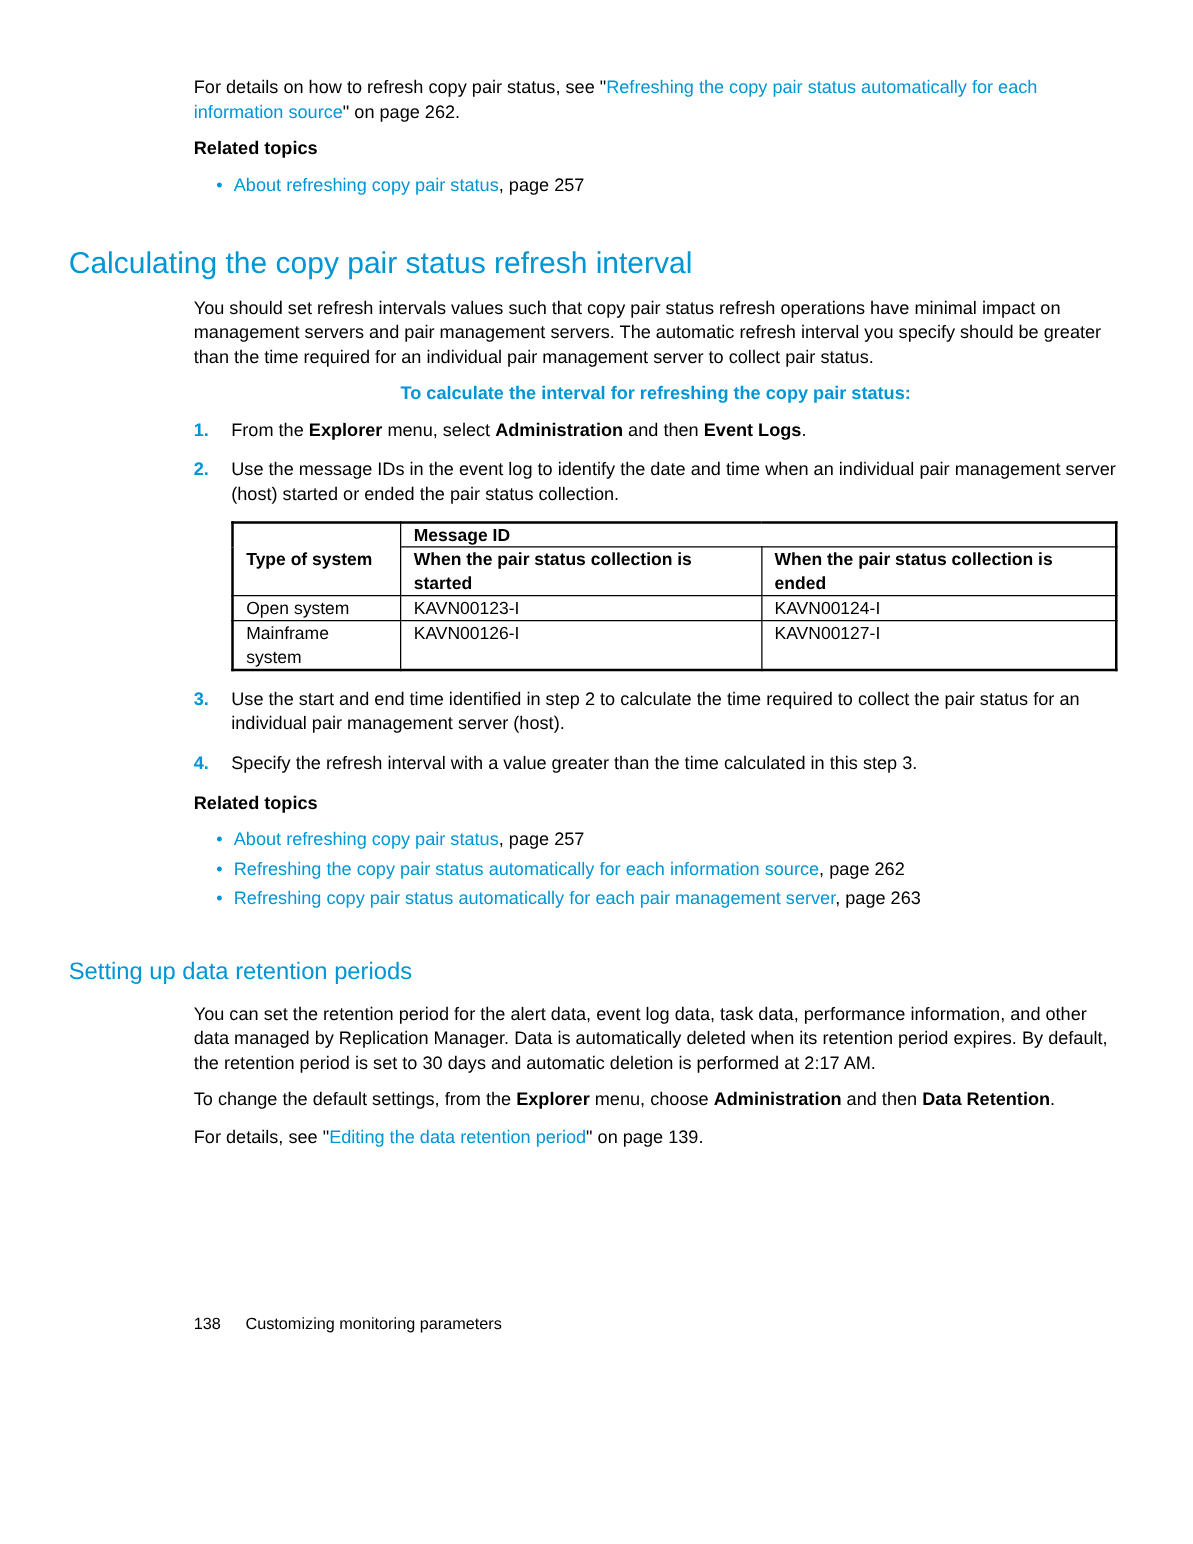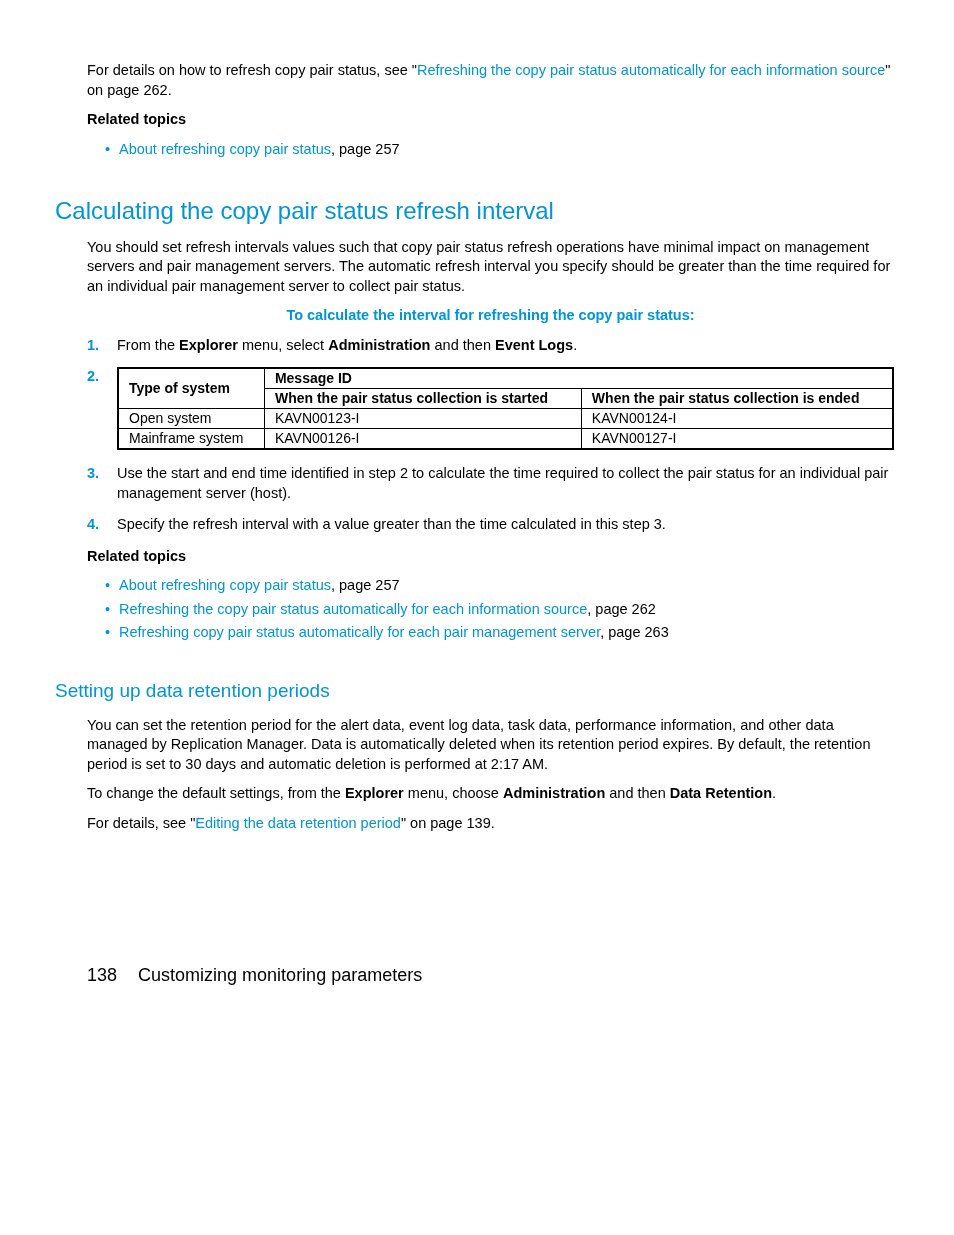--- a/index.html
+++ b/index.html
@@ -5,21 +5,21 @@
   body {
     font-family: Arial, Helvetica, sans-serif;
     font-size: 14.5px;
     color: #000;
     max-width: 954px;
     margin: 0;
     padding: 55px 60px 40px 55px;
     box-sizing: border-box;
     line-height: 1.35;
   }
-  .content { margin-left: 32px; }
+  .content { margin-left: 100px; }
   .h2 {
     font-family: Arial, Helvetica, sans-serif;
     font-weight: 300;
     font-size: 24px;
     color: #0096d6;
     margin: 36px 0 10px 0;
   }
   .h1 {
     font-family: Arial, Helvetica, sans-serif;
     font-weight: 300;
@@ -43,21 +43,21 @@
   }
   table.msg {
     border-collapse: collapse; width: 100%; margin: 10px 0 14px 0;
     border: 2px solid #000;
   }
   table.msg th, table.msg td {
     border: 1px solid #000; padding: 0 10px; text-align: left; vertical-align: top;
     font-size: 14px;
   }
   table.msg th { font-weight: bold; }
-  .footer { margin-top: 130px; font-size: 18px; }
+  .footer { margin-top: 130px; font-size: 13px; }
   .footer .pn { margin-right: 16px; }
 </style>
 </head>
 <body>
 
 <div class="content">
   <p>
     <span>For details on how to refresh copy pair status, see "</span><span class="link">Refreshing the copy pair status automatically for each information source</span><span>" on page 262.</span>
   </p>
 
@@ -73,20 +73,21 @@
 
 <div class="content">
   <p>You should set refresh intervals values such that copy pair status refresh operations have minimal impact on management servers and pair management servers. The automatic refresh interval you specify should be greater than the time required for an individual pair management server to collect pair status.</p>
   <p class="accent">To calculate the interval for refreshing the copy pair status:</p>
 
   <ol class="numlist">
     <li>
       <span>From the </span><span class="bold">Explorer</span><span> menu, select </span><span class="bold">Administration</span><span> and then </span><span class="bold">Event Logs</span><span>.</span>
     </li>
     <li>
+      <span>Use the message IDs in the event log to identify the date and time when an individual pair management server (host) started or ended the pair status collection.</span>
 
       <table class="msg">
         <tbody>
             <tr>
           <th rowspan="2" style="vertical-align:middle">Type of system</th>
           <th colspan="2">Message ID</th>
         </tr>
         <tr>
           <th>When the pair status collection is started</th>
           <th>When the pair status collection is ended</th>

